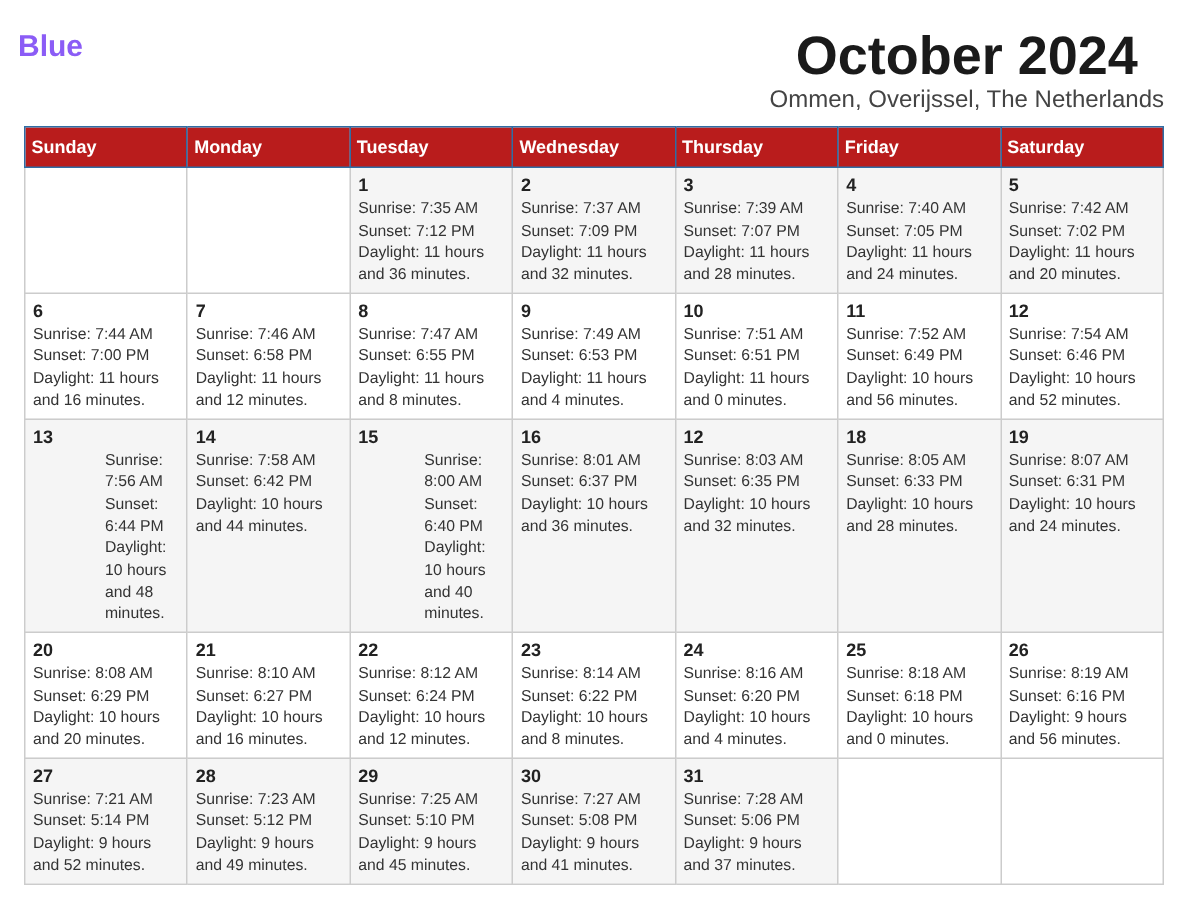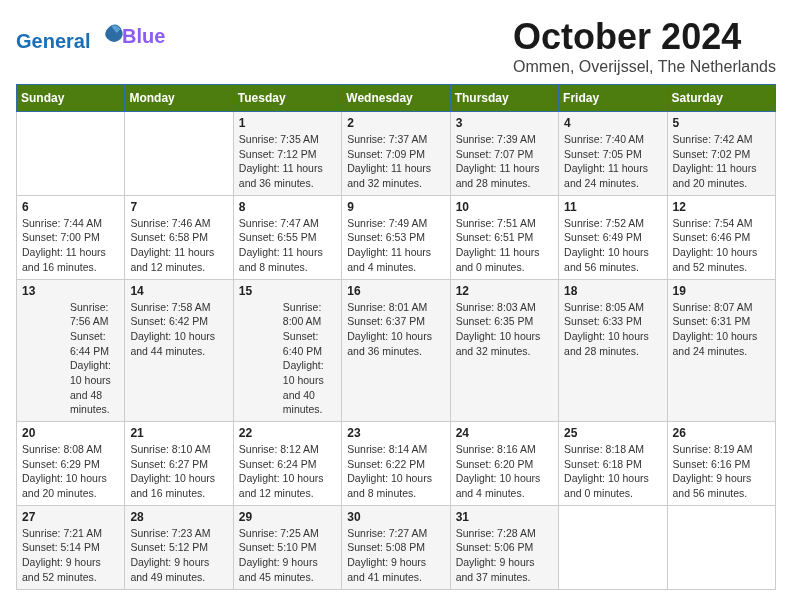--- a/index.html
+++ b/index.html
@@ -29,38 +29,38 @@
     }
     .logo-text span {
       color: #1a6eb5;
     }
     .logo-icon {
       width: 28px;
       height: 28px;
       margin-left: 2px;
     }
     .title-block {
-      text-align: left;
+      text-align: center;
     }
     .main-title {
       font-size: 36px;
       font-weight: bold;
       color: #1a1a1a;
     }
     .subtitle {
       font-size: 16px;
       color: #444;
     }
     table {
       width: 100%;
       border-collapse: collapse;
       font-size: 11px;
     }
     thead tr th {
-      background-color: #4d7c0f;
+      background-color: #b91c1c;
       color: #fff;
       padding: 6px 4px;
       text-align: left;
       font-size: 12px;
       font-weight: bold;
       border: 1px solid #2e6da4;
     }
     tbody tr td {
       border: 1px solid #ccc;
       padding: 4px 5px;
@@ -91,27 +91,20 @@
       background: #fff !important;
     }
   </style>
 </head>
 <body>
 
 <div class="header">
   <div class="logo">
     <div>
       <div style="display:flex;align-items:center;">
-        <div class="logo-text">
-          <span>General</span>
-          <svg class="logo-icon" viewBox="0 0 30 30" xmlns="http://www.w3.org/2000/svg">
-            <path d="M14 6 Q22 2 26 12 Q28 18 22 22 Q16 26 10 20 Q4 14 14 6Z" fill="#2e6da4"></path>
-            <path d="M14 6 Q20 4 24 10 L20 14 Q16 10 14 6Z" fill="#5a9fd4"></path>
-          </svg>
-        </div>
         <div class="logo-text" style="color:#8b5cf6;font-size:20px;font-weight:bold;margin-left:-4px;">Blue</div>
       </div>
     </div>
   </div>
   <div class="title-block">
     <div class="main-title">October 2024</div>
     <div class="subtitle">Ommen, Overijssel, The Netherlands</div>
   </div>
 </div>
 

